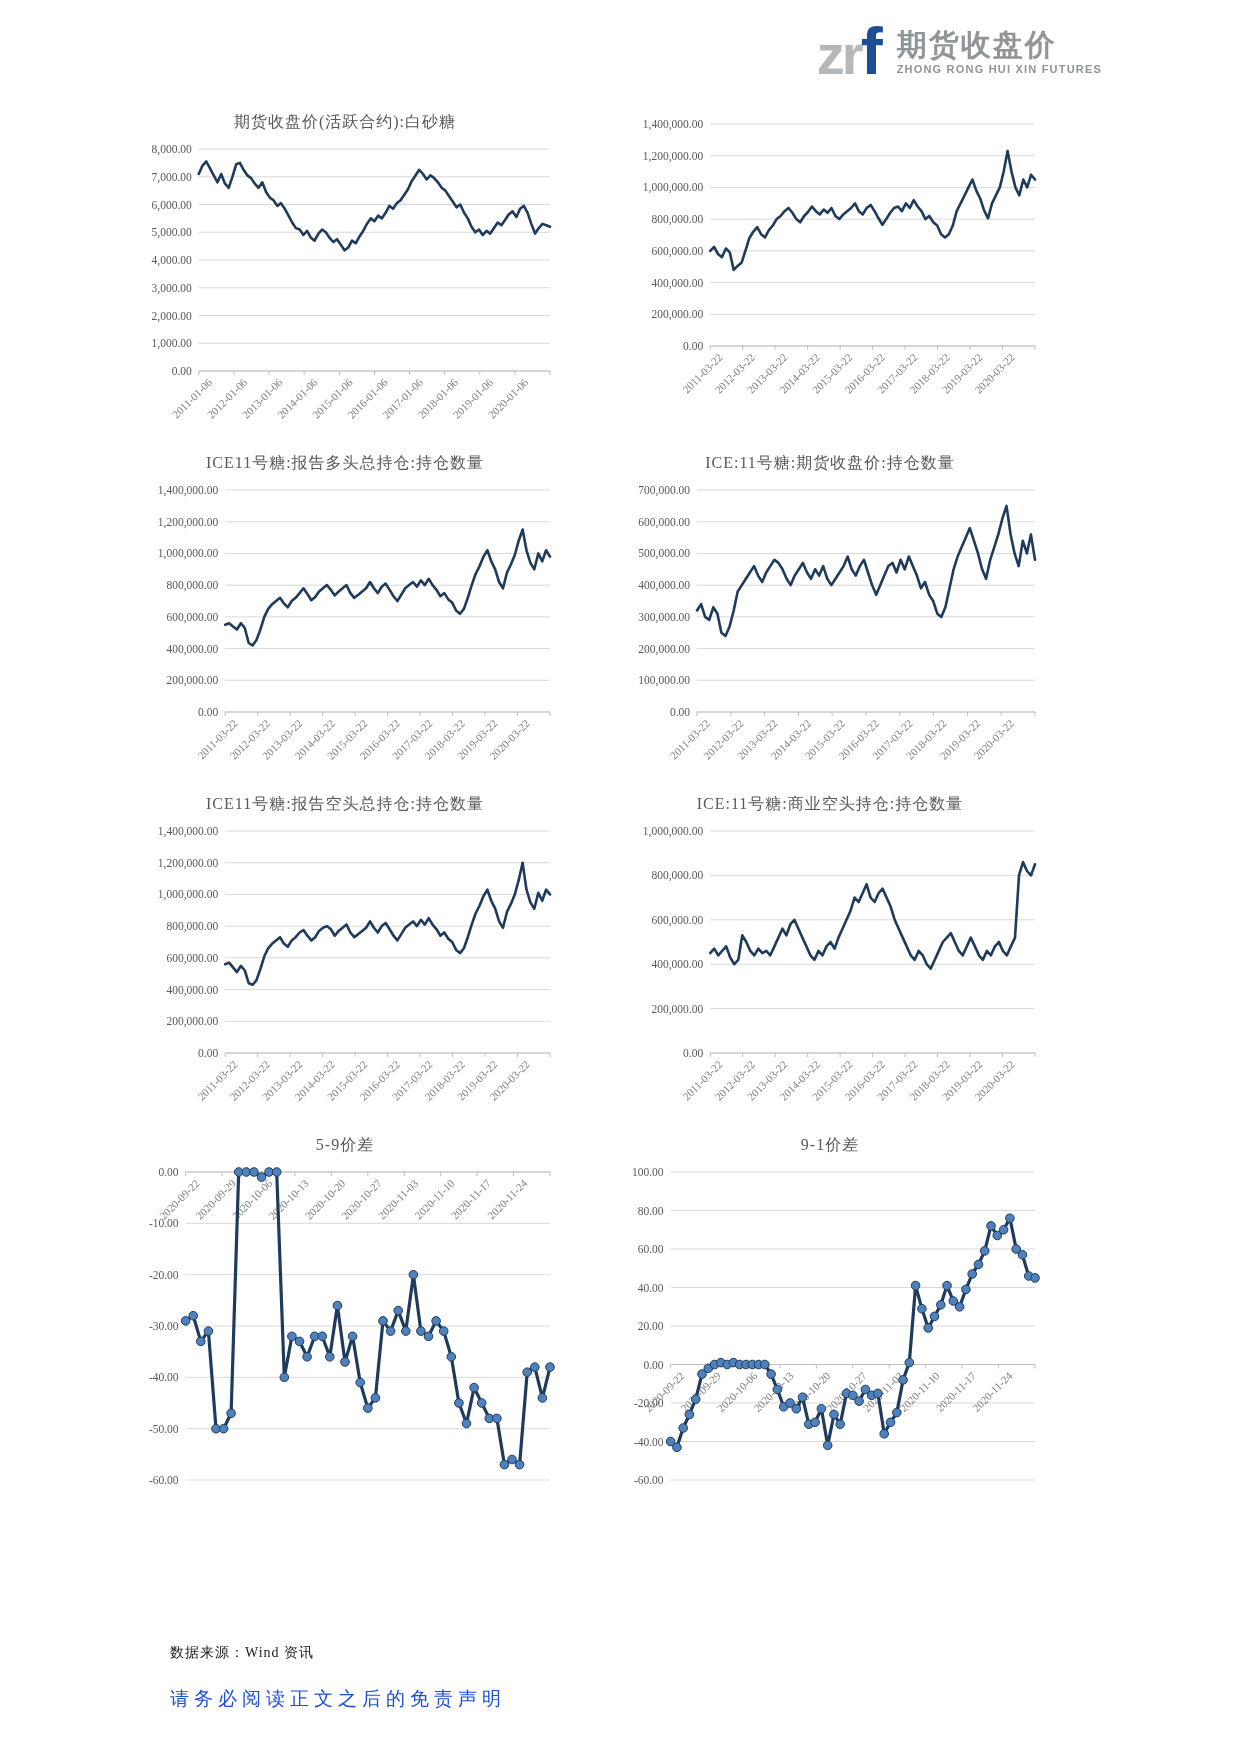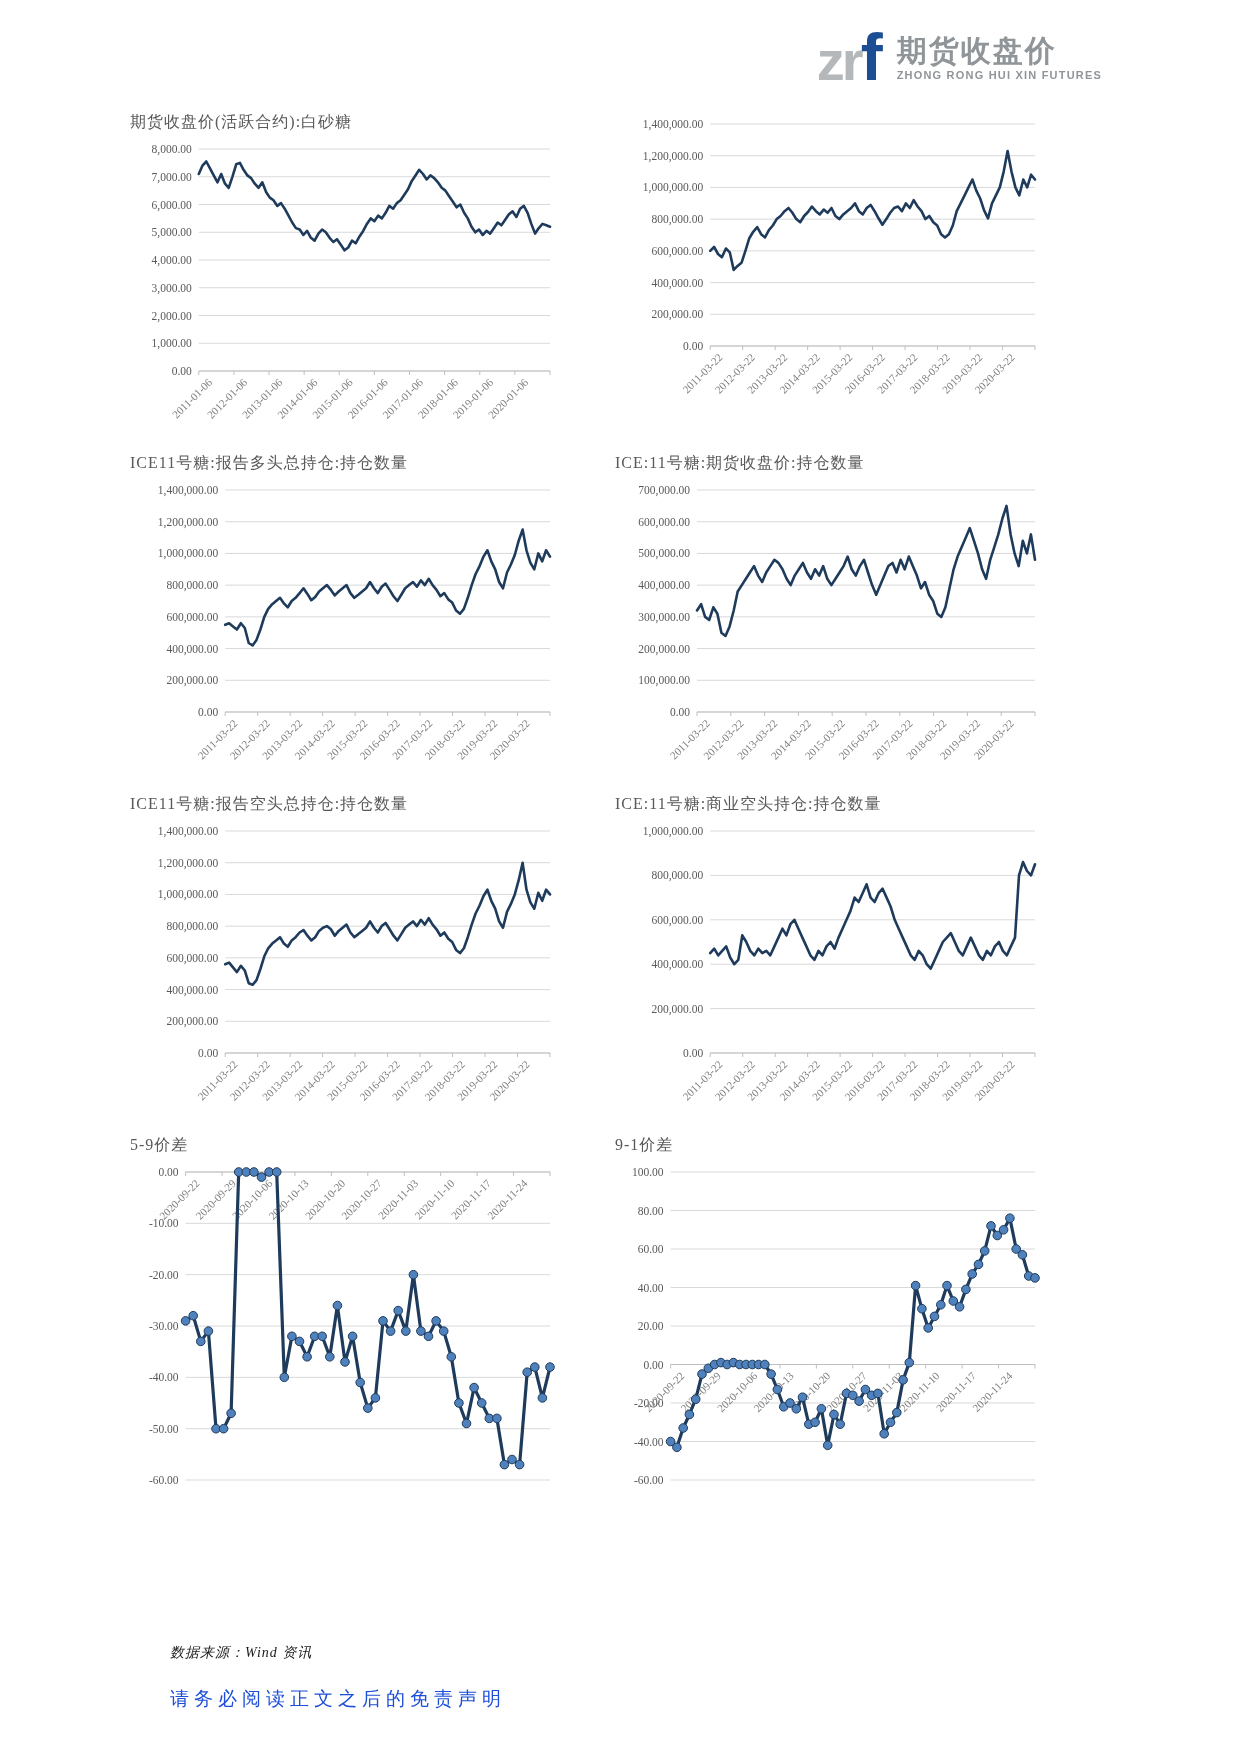--- a/index.html
+++ b/index.html
@@ -1,39 +1,39 @@
 <!DOCTYPE html>
 <html><head>
 <meta charset="utf-8">
 <style>
   html,body{margin:0;padding:0;background:#ffffff;}
   .page{position:relative;width:1240px;min-height:1753px;background:#ffffff;overflow:hidden;
         font-family:"Liberation Serif","DejaVu Serif",serif;}
   
-  .logo{position:absolute;top:24px;right:138px;display:flex;align-items:center;}
+  .logo{position:absolute;top:18px;right:138px;display:flex;align-items:center;}
   .logo-mark{font-family:"Liberation Sans","DejaVu Sans",sans-serif;font-weight:700;line-height:1;}
   .logo-zr{font-size:56px;color:#b5b8ba;letter-spacing:-3px;}
   .logo-f{font-size:66px;color:#1d4e93;}
   .logo-text{margin-left:14px;display:flex;flex-direction:column;justify-content:center;}
   .logo-cn{font-family:"Liberation Sans","DejaVu Sans",sans-serif;font-weight:700;
            font-size:30px;color:#8f9598;letter-spacing:2px;line-height:1.1;}
   .logo-en{font-family:"Liberation Sans","DejaVu Sans",sans-serif;font-weight:700;
            font-size:11px;color:#8f9598;letter-spacing:1.2px;margin-top:2px;}
   
   .charts{margin:112px 0 0 130px;width:915px;display:grid;
           grid-template-columns:430px 430px;column-gap:55px;}
   .figure{margin-bottom:16px;}
-  .chart-title{margin:0 0 4px 0;text-align:left;font-weight:400;
+  .chart-title{margin:0 0 4px 0;text-align:center;font-weight:400;
                font-size:16px;color:#595959;letter-spacing:1px;}
   svg{display:block;}
   .ytick{font-family:"Liberation Serif","DejaVu Serif",serif;font-size:11.5px;fill:#595959;}
   .xtick{font-family:"Liberation Serif","DejaVu Serif",serif;font-size:11px;fill:#808080;}
   
   .footer{margin:118px 0 0 170px;}
-  .source{font-size:14px;color:#1a1a1a;letter-spacing:1px;font-style:italic;}
+  .source{font-size:14px;color:#1a1a1a;letter-spacing:1px;}
   .disclaimer{margin-top:24px;font-size:19px;color:#1d4ed8;letter-spacing:5px;}
 </style>
 </head>
 <body>
 
 <div class="page">
 
   <div class="logo">
     <div class="logo-mark"><span class="logo-zr">zr</span><span class="logo-f">f</span></div>
     <div class="logo-text">

